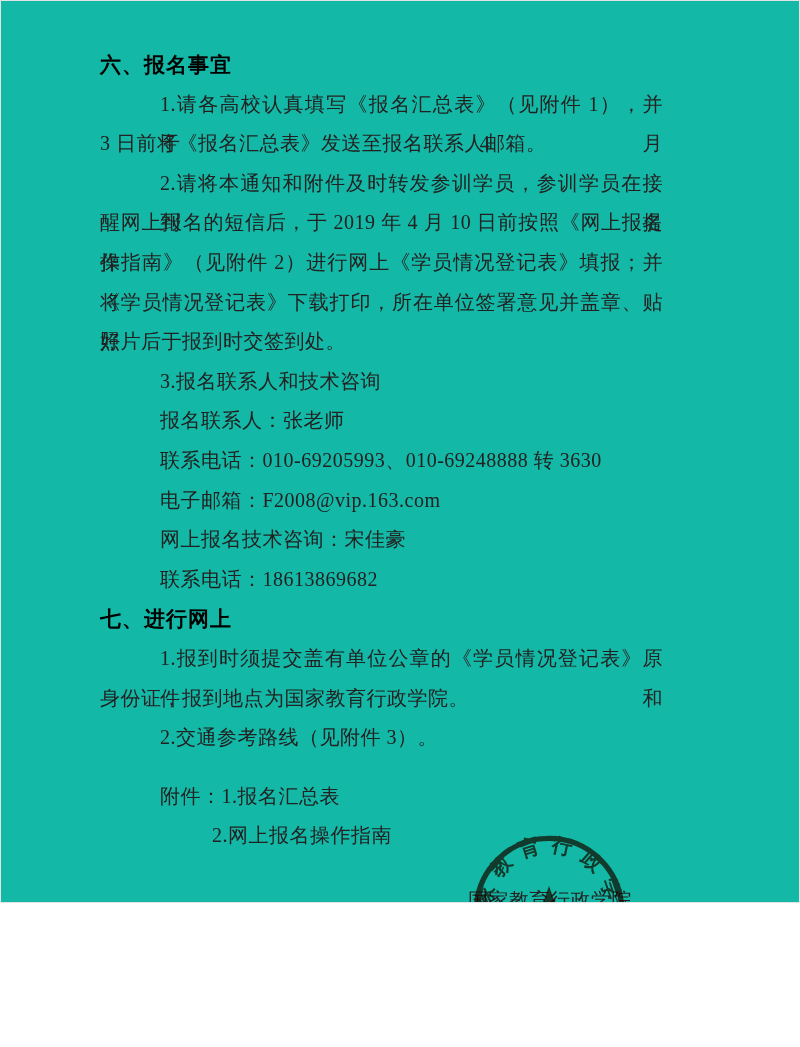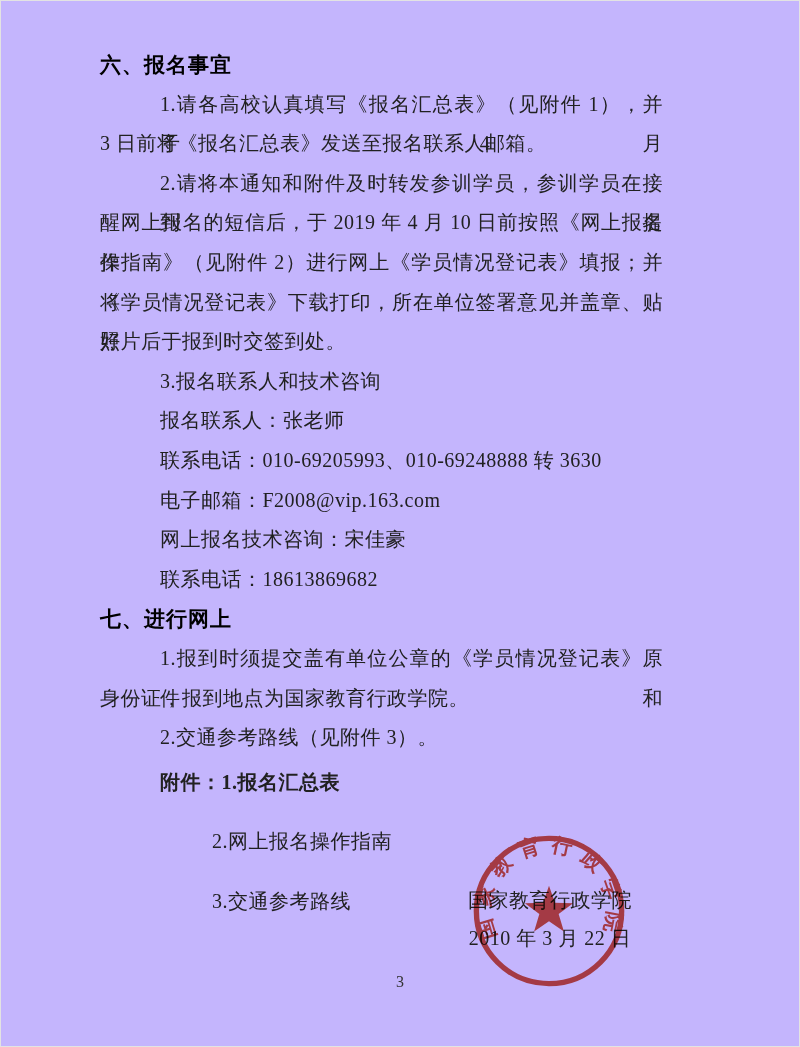--- a/index.html
+++ b/index.html
@@ -1,55 +1,55 @@
 <!DOCTYPE html>
 <html><head>
 <meta charset="utf-8">
 <style>
   html, body { margin: 0; padding: 0; background: #ffffff; }
   .page {
     position: relative;
     width: 800px;
-    height: 1047px;
+    height: 903px;
     box-sizing: border-box;
-    background: #c4b5fd;
+    background: #14b8a6;
     border: 1px solid #e3e3e3;
     font-family: "Liberation Serif", "DejaVu Serif", serif;
     color: #212121;
     overflow: hidden;
   }
   .content {
     position: absolute;
     left: 99px;
     top: 44px;
     width: 563px;
   }
   .line {
     height: 39.6px;
     line-height: 39.6px;
     font-size: 20px;
     white-space: nowrap;
     letter-spacing: 0.5px;
   }
   .ind  { padding-left: 60px; }
-  .ind2 { padding-left: 112px; margin-top: 20px; }
+  .ind2 { padding-left: 112px; }
   .stretch {
     white-space: normal;
     text-align: justify;
     text-align-last: justify;
     text-justify: inter-character;
   }
   .h {
     font-family: "Liberation Sans", "DejaVu Sans", sans-serif;
     font-weight: bold;
     font-size: 21px;
     color: #000000;
     letter-spacing: 1px;
   }
-  .gap { margin-top: 5px; font-weight: bold; }
+  .gap { margin-top: 19px; }
   .signature {
     position: absolute;
     left: 418px;
     top: 880px;
     width: 262px;
     text-align: center;
   }
   .sig-line {
     height: 38px;
     line-height: 38px;
@@ -96,21 +96,20 @@
     <div class="line ind">联系电话：010-69205993、010-69248888 转 3630</div>
     <div class="line ind">电子邮箱：F2008@vip.163.com</div>
     <div class="line ind">网上报名技术咨询：宋佳豪</div>
     <div class="line ind">联系电话：18613869682</div>
     <div class="line h">七、进行网上</div>
     <div class="line ind stretch">1.报到时须提交盖有单位公章的《学员情况登记表》原件和</div>
     <div class="line">身份证，报到地点为国家教育行政学院。</div>
     <div class="line ind">2.交通参考路线（见附件 3）。</div>
     <div class="line ind gap">附件：1.报名汇总表</div>
     <div class="line ind2">2.网上报名操作指南</div>
-    <div class="line ind2">3.交通参考路线</div>
   </div>
 
   <div class="signature">
     <div class="sig-line">国家教育行政学院</div>
     <div class="sig-line">2010 年 3 月 22 日</div>
   </div>
 
   <svg class="seal" viewBox="0 0 160 160" width="156" height="156" xmlns="http://www.w3.org/2000/svg">
     <circle cx="80" cy="80" r="74.5" fill="none" stroke="#d03a2b" stroke-width="5.5"></circle>
     <polygon fill="#d03a2b" points="80,54 86.1,71.6 104.7,72 89.9,83.2 95.3,101 80,90.4 64.7,101 70.1,83.2 55.3,72 73.9,71.6"></polygon>

